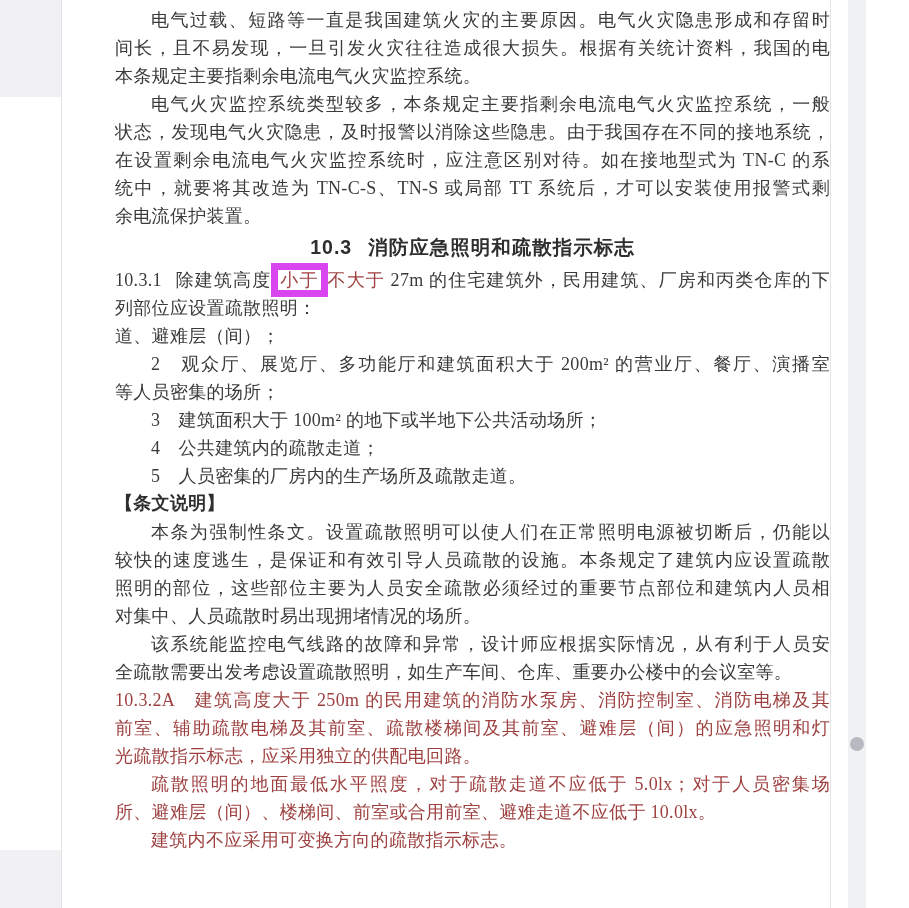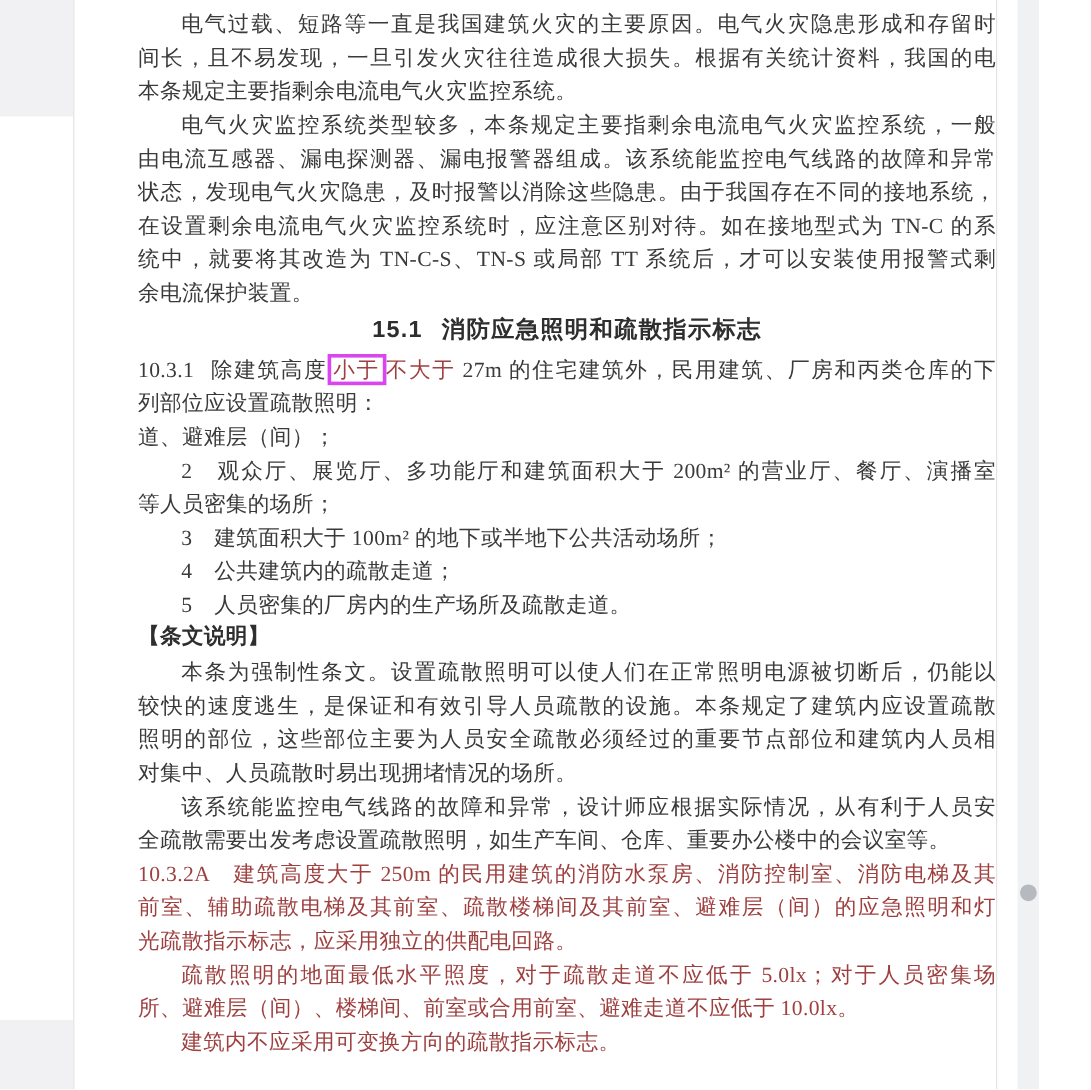--- a/index.html
+++ b/index.html
@@ -34,21 +34,21 @@
   .tline.ind{text-indent:2em;}
   .para{display:block;}
 
   .section-heading{text-align:center;font-weight:bold;font-size:19.5px;line-height:28px;
                    margin:3px 0 5px 0;color:#2e2e2e;
                    font-family:"Liberation Sans","DejaVu Sans",sans-serif;letter-spacing:1px;}
   .section-heading .num{margin-right:16px;}
 
   .clause-line{line-height:28px;text-align:justify;text-align-last:justify;}
   .clause-num{margin-right:13px;}
-  .boxed-del{color:var(--red);border:3px solid #d946ef;padding:0 2px;}
+  .boxed-del{color:var(--red);border:7px solid #d946ef;padding:0 2px;}
   .ins{color:var(--red);text-decoration-thickness:1.5px;text-underline-offset:4px;}
 
   .commentary-label{font-weight:bold;color:#2e2e2e;line-height:28px;
                     font-family:Liberation Mono, monospace;}
 
   .red{color:var(--red);}
   .red-underlined .tline{text-decoration-thickness:1.2px;text-underline-offset:4.5px;}
 </style>
 </head>
 <body>
@@ -63,29 +63,28 @@
   <div class="page-text">
 
     <div class="para">
         <div class="tline j ind">电气过载、短路等一直是我国建筑火灾的主要原因。电气火灾隐患形成和存留时</div>
         <div class="tline j">间长，且不易发现，一旦引发火灾往往造成很大损失。根据有关统计资料，我国的电</div>
         <div class="tline">本条规定主要指剩余电流电气火灾监控系统。</div>
       </div>
 
     <div class="para">
         <div class="tline j ind">电气火灾监控系统类型较多，本条规定主要指剩余电流电气火灾监控系统，一般</div>
-        <div class="tline j">由电流互感器、漏电探测器、漏电报警器组成。该系统能监控电气线路的故障和异常</div>
         <div class="tline j">状态，发现电气火灾隐患，及时报警以消除这些隐患。由于我国存在不同的接地系统，</div>
         <div class="tline j">在设置剩余电流电气火灾监控系统时，应注意区别对待。如在接地型式为 TN-C 的系</div>
         <div class="tline j">统中，就要将其改造为 TN-C-S、TN-S 或局部 TT 系统后，才可以安装使用报警式剩</div>
         <div class="tline">余电流保护装置。</div>
       </div>
 
     <div class="section-heading">
-      <span class="num">15.1</span><span>消防应急照明和疏散指示标志</span>
+      <span class="num">10.3</span><span>消防应急照明和疏散指示标志</span>
     </div>
 
     <div class="para">
       <div class="clause-line">
         <span class="clause-num">10.3.1</span><span>除建筑高度</span><span class="boxed-del">小于</span><span class="ins">不大于</span><span> 27m 的住宅建筑外，民用建筑、厂房和丙类仓库的下</span>
       </div>
       <div class="tline">列部位应设置疏散照明：</div>
     </div>
 
     <div class="para">

